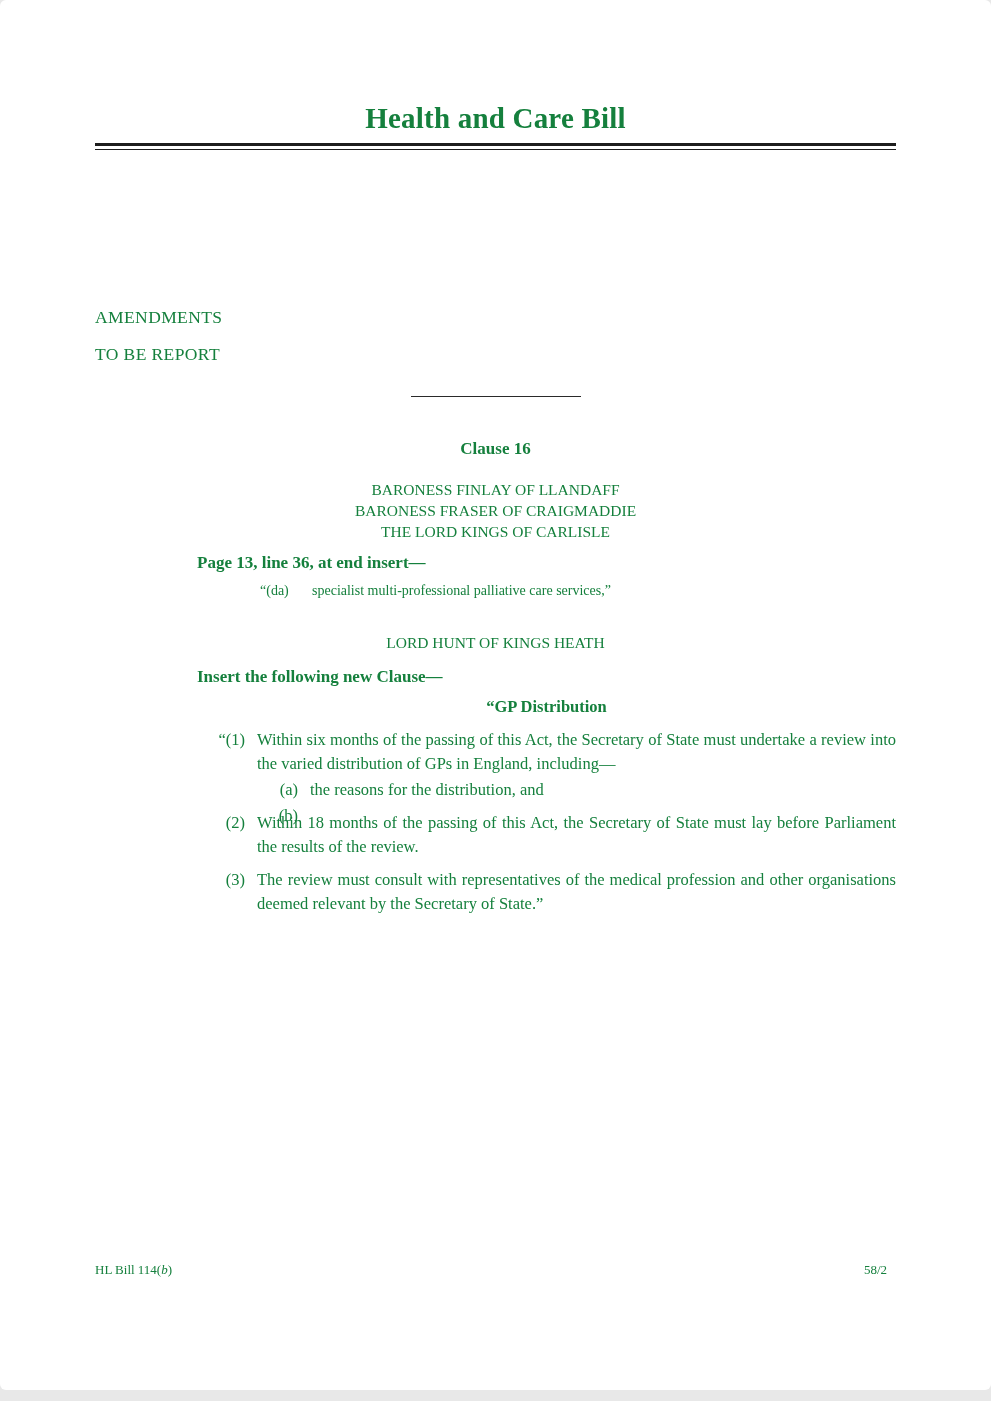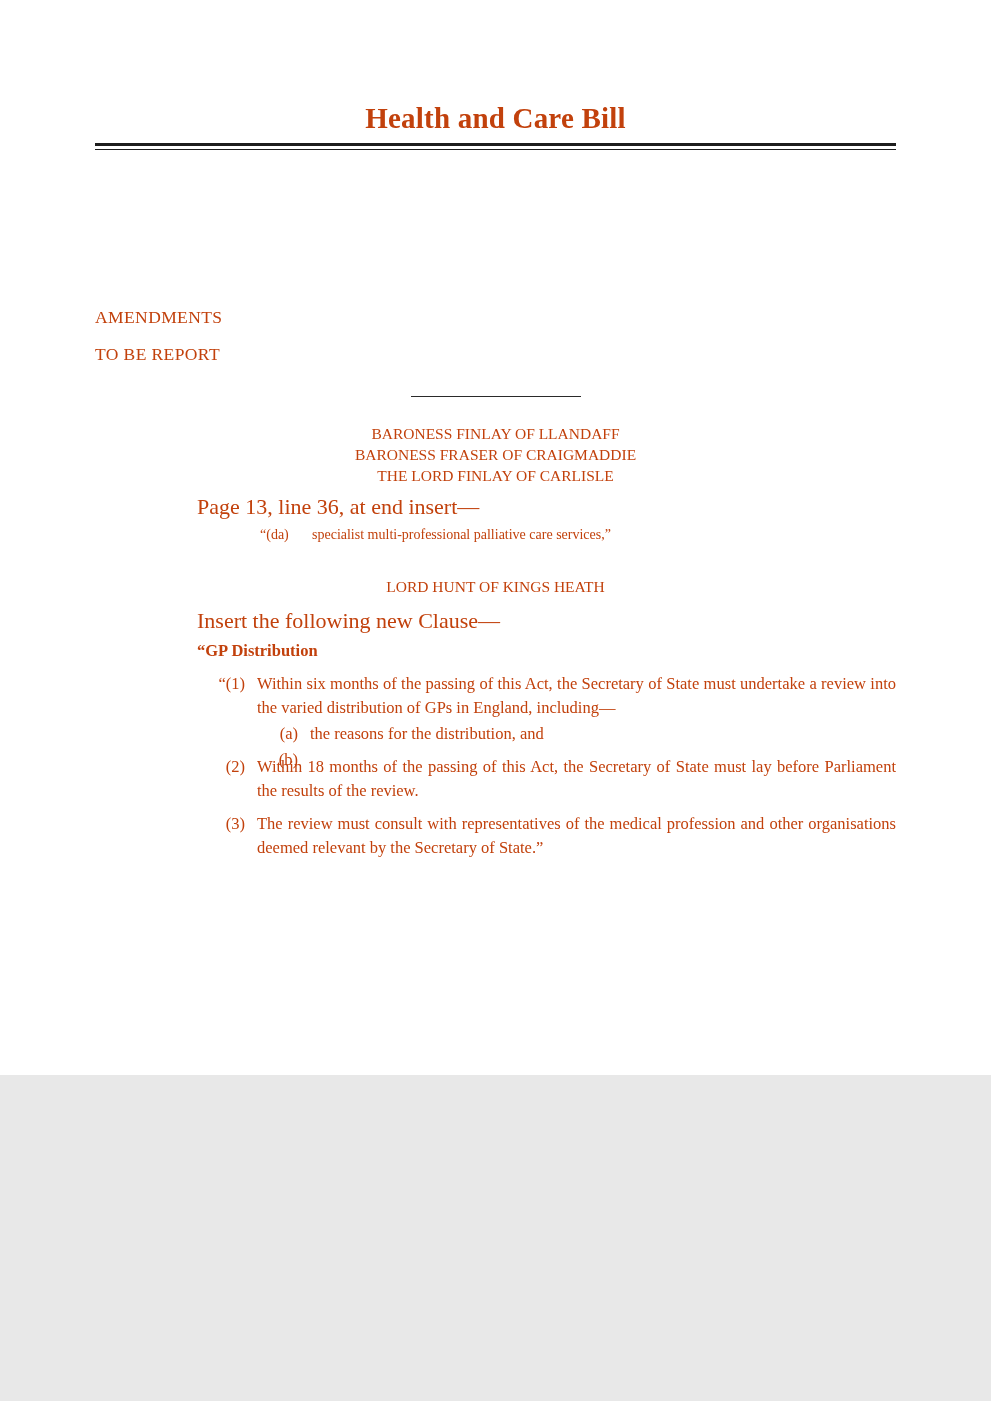--- a/index.html
+++ b/index.html
@@ -3,26 +3,27 @@
 <meta charset="utf-8">
 <style>
   html, body {
     margin: 0;
     padding: 0;
     background: #e8e8e8;
   }
   .page {
     position: relative;
     width: 991px;
-    height: 1075px;
+    height: 1390px;
     margin: 0 auto;
     background: #ffffff;
     font-family: "Liberation Serif", serif;
-    color: #c2410c;
+    color: #15803d;
     overflow: hidden;
+    border-radius: 6px;
   }
   .content {
     position: relative;
     margin: 0 95px;
     width: 801px;
   }
   .doc-title {
     margin-top: 100px;
     text-align: center;
     font-size: 29px;
@@ -51,32 +52,33 @@
     margin: 30px auto 0 auto;
     border-top: 1.5px solid #2a2a2a;
   }
   .clause-heading {
     margin-top: 42px;
     text-align: center;
     font-size: 17px;
     font-weight: bold;
   }
   .sponsors {
-    margin-top: 26px;
+    margin-top: 20px;
     text-align: center;
     font-size: 15.5px;
   }
   .sponsors .sponsor-line {
     line-height: 21px;
   }
   .instruction {
     margin-top: 9px;
     padding-left: 102px;
-    font-size: 22px;
-    line-height: 24px;
+    font-size: 17px;
+    line-height: 24px;
+    font-weight: bold;
   }
   .insert-da {
     position: relative;
     margin-top: 4px;
     padding-left: 217px;
     font-size: 14px;
     line-height: 24px;
   }
   .insert-da .marker {
     position: absolute;
@@ -91,20 +93,21 @@
   }
   .instruction-2 {
     margin-top: 12px;
   }
   .new-clause-title {
     margin-top: 6px;
     padding-left: 102px;
     font-size: 16.5px;
     font-weight: bold;
     line-height: 24px;
+    text-align: center;
   }
   .clause-item {
     position: relative;
     margin-top: 9px;
     padding-left: 162px;
     font-size: 16.5px;
     line-height: 24px;
     text-align: justify;
   }
   .clause-item .marker {
@@ -149,25 +152,26 @@
     <div class="doc-title">Health and Care Bill</div>
     <div class="title-rule"></div>
 
     <div class="amendments-heading">
       <div class="line">AMENDMENTS</div>
       <div class="line">TO BE REPORT</div>
     </div>
 
     <div class="short-divider"></div>
 
+    <div class="clause-heading">Clause 16</div>
 
     <div class="sponsors">
       <div class="sponsor-line">BARONESS FINLAY OF LLANDAFF</div>
       <div class="sponsor-line">BARONESS FRASER OF CRAIGMADDIE</div>
-      <div class="sponsor-line">THE LORD FINLAY OF CARLISLE</div>
+      <div class="sponsor-line">THE LORD KINGS OF CARLISLE</div>
     </div>
 
     <div class="instruction">Page 13, line 36, at end insert—</div>
 
     <div class="insert-da">
       <span class="marker">“(da)</span>
       <span>specialist multi-professional palliative care services,”</span>
     </div>
 
 

